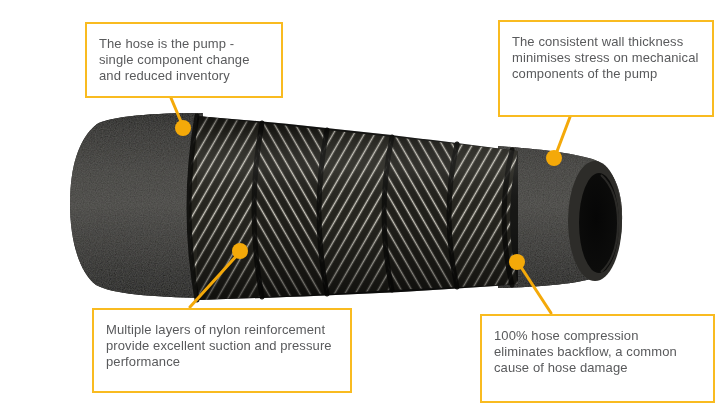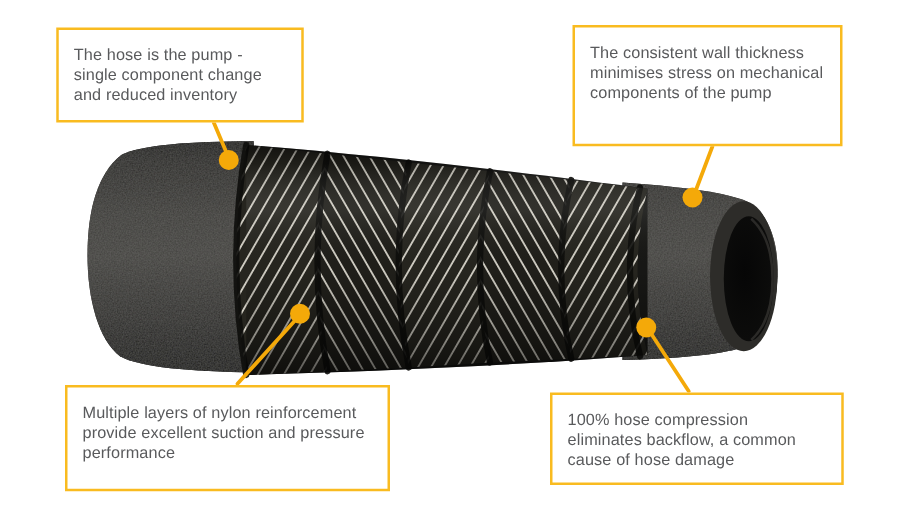--- a/index.html
+++ b/index.html
@@ -23,25 +23,26 @@
   .callout {
     position: absolute;
     box-sizing: border-box;
     background: #ffffff;
     border: 2px solid var(--callout-border, #f9bb20);
     color: var(--text, #595a5c);
     font-size: 13px;
     line-height: 16px;
     padding: 12px 12px 10px 12px;
     letter-spacing: 0.1px;
+    margin-left: 40px;
   }
   .callout-1 { left: 45px;  top: 22px;  width: 198px; height: 76px; }
   .callout-2 { left: 458px; top: 20px;  width: 216px; height: 97px; }
   .callout-3 { left: 52px;  top: 308px; width: 260px; height: 85px; }
-  .callout-4 { left: 440px; top: 314px; width: 235px; height: 74px; }
+  .callout-4 { left: 440px; top: 314px; width: 235px; height: 89px; }
 </style>
 </head>
 <body>
 
 <div class="stage">
 
   <svg class="hose" width="727" height="409" viewBox="0 0 727 409">
     <defs>
       <linearGradient id="cuffGrad" x1="0" y1="110" x2="0" y2="300" gradientUnits="userSpaceOnUse">
         <stop offset="0" stop-color="#0e0e0d"></stop>

